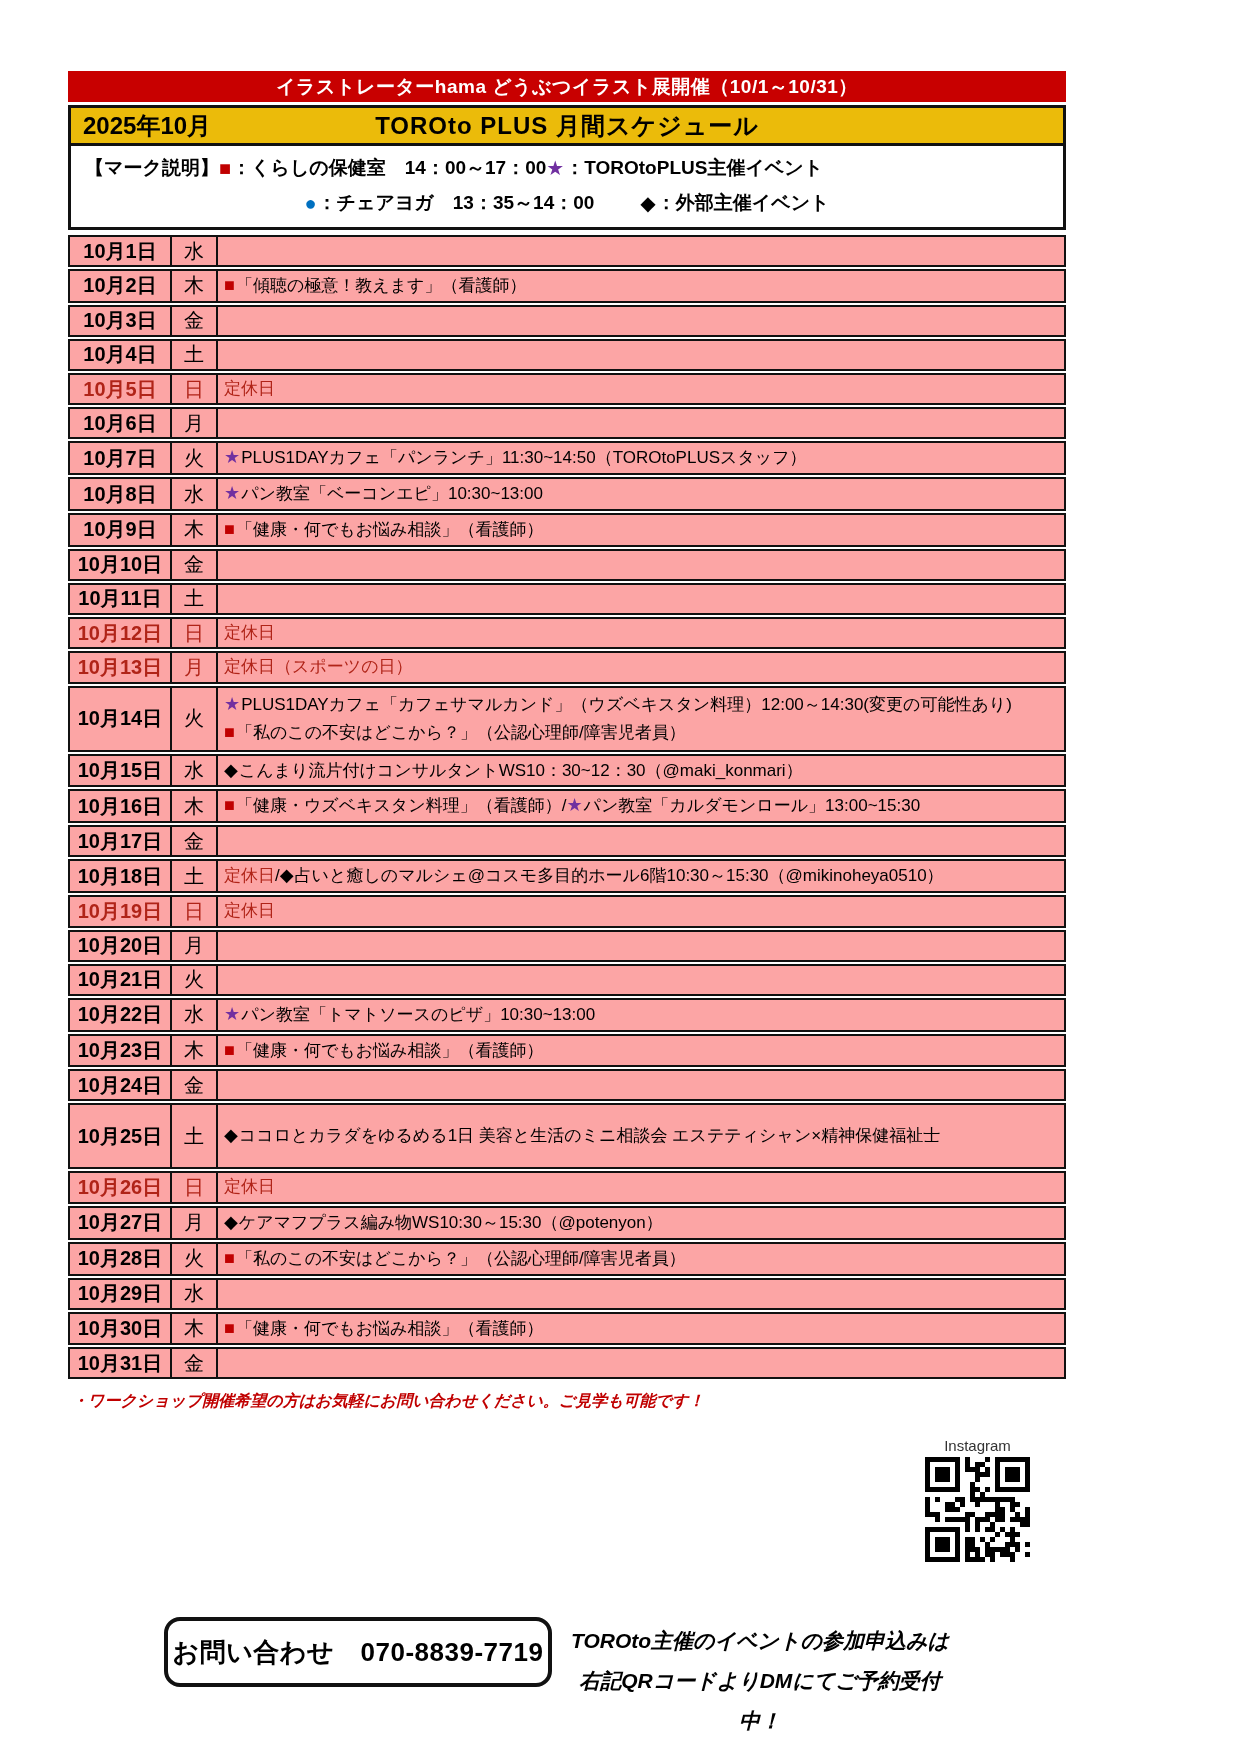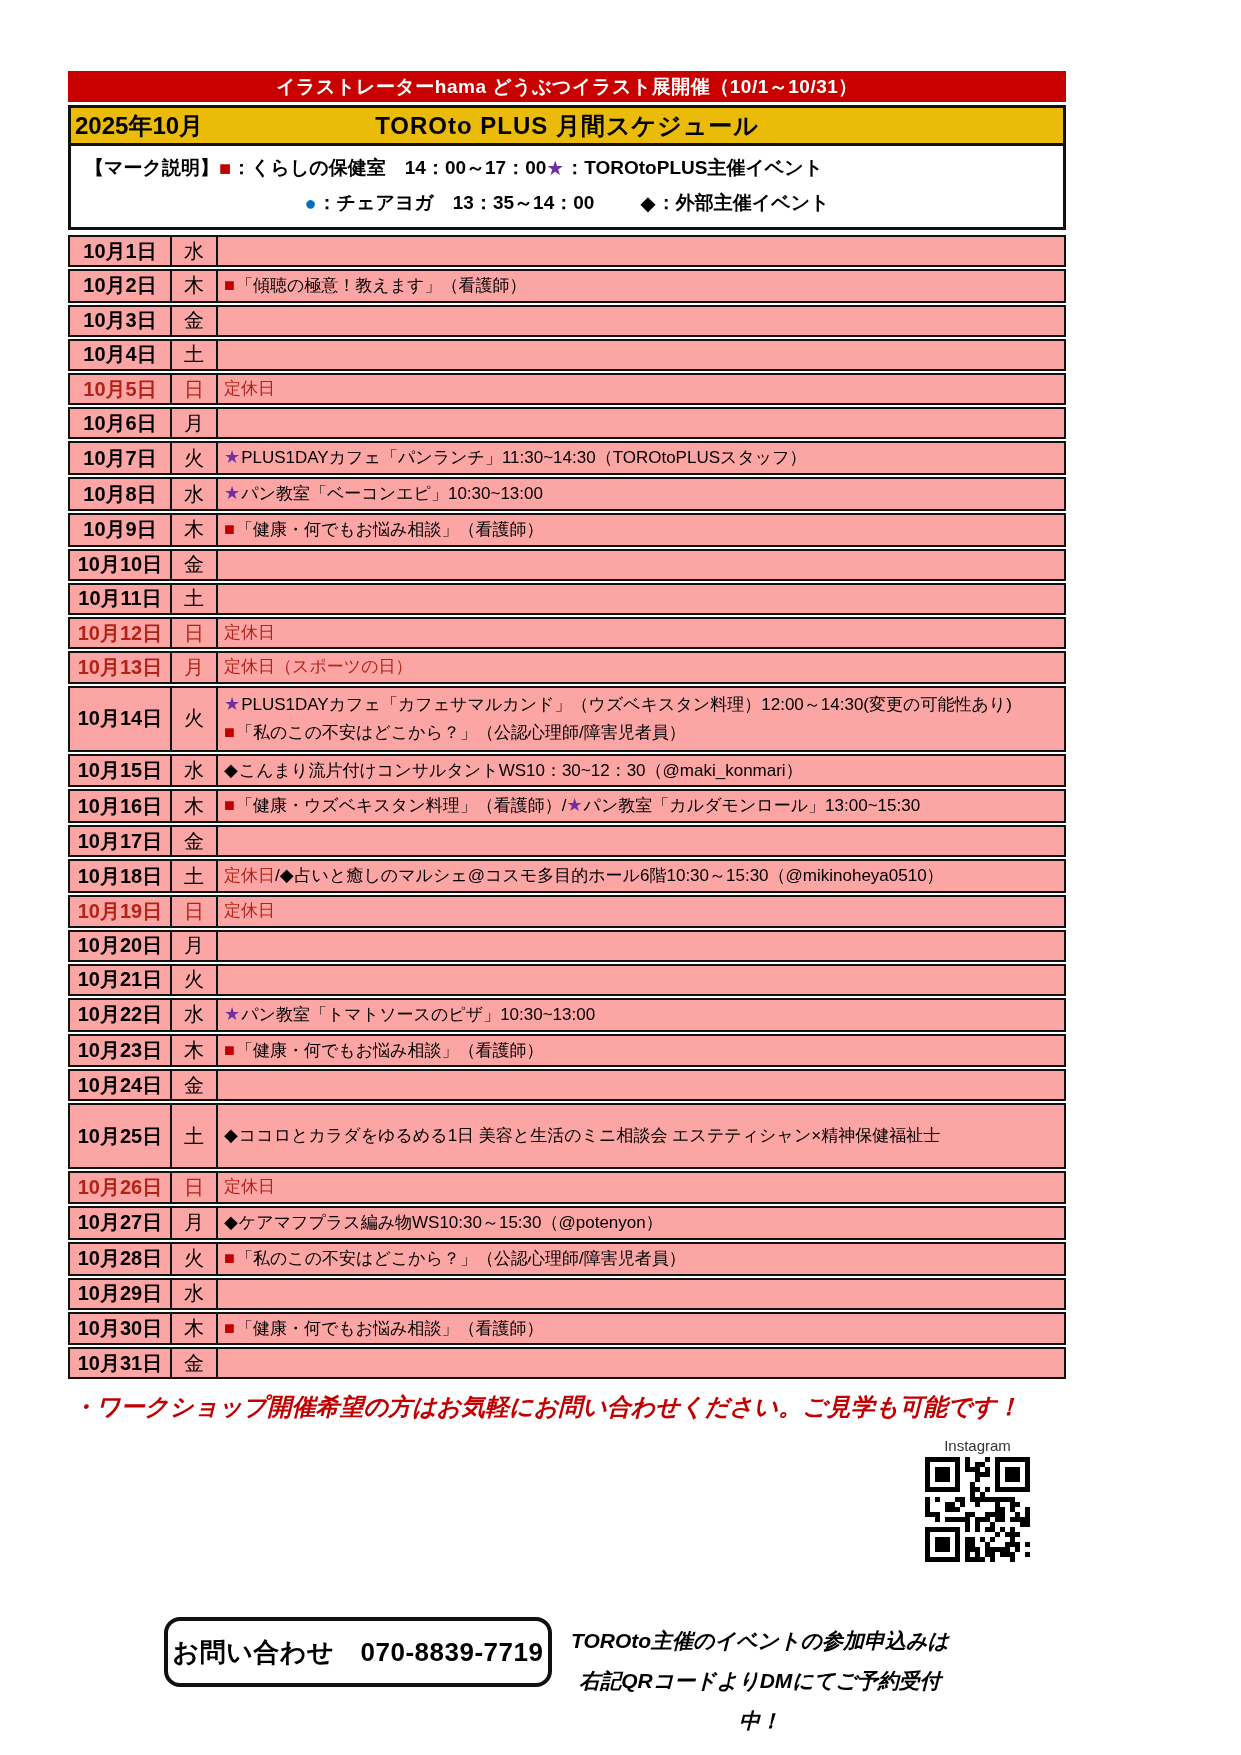--- a/index.html
+++ b/index.html
@@ -15,21 +15,21 @@
 
   .banner {
     height: 31px; background:#C80000; color:#fff;
     display:flex; align-items:center; justify-content:center;
     font-size:19px; font-weight:bold; letter-spacing:0.5px;
   }
   .title-bar {
     margin-top:3px; background:#EBBB0A; border:3px solid #111;
     height:41px; display:flex; align-items:center; position:relative;
   }
-  .month { position:absolute; left:4px; font-size:24px; font-weight:bold; }
+  .month { position:absolute; left:12px; font-size:24px; font-weight:bold; }
   .sched-title { width:100%; text-align:center; font-size:24px; font-weight:bold; letter-spacing:1px; }
   .hours {
     border:3px solid #111; border-top:none; height:37px;
     display:flex; align-items:center; justify-content:center;
     font-size:22px; font-weight:bold; letter-spacing:1px;
   }
   .legend { border:3px solid #111; border-top:none; padding:9px 10px 11px; font-weight:bold; font-size:19px; }
   .legend-line1 { display:flex; align-items:center; padding-left:4px; }
   .legend-line2 { display:flex; align-items:center; justify-content:center; gap:46px; margin-top:9px; }
   .legend-item { display:inline-flex; align-items:center; }
@@ -54,21 +54,21 @@
   }
   .cal-line { line-height:1.55; }
   .cal-line .marker { font-size:18px; }
   .cal-line.indent { padding-left:420px; }
   .holiday .cal-date, .holiday .cal-wd { color:#B02418; }
   .seg-red { color:#B02418; }
 
   .footer { position:relative; height:360px; }
   .note {
     position:absolute; top:10px; left:4px;
-    color:#C00000; font-weight:bold; font-style:italic; font-size:24px;
+    color:#C00000; font-weight:bold; font-style:italic; font-size:16px;
   }
   .ig-label { position:absolute; top:56px; left:857px; width:105px; text-align:center; font-size:15px; color:#333; }
   .qr { position:absolute; top:76px; left:857px; width:105px; height:105px; }
   .contact-box {
     position:absolute; top:236px; left:96px; width:388px; height:70px;
     border:4px solid #111; border-radius:16px;
     display:flex; align-items:center; justify-content:center;
     font-size:26px; font-weight:bold; letter-spacing:0.5px;
   }
   .signup {
@@ -147,21 +147,21 @@
       </div>
       <div class="cal-row">
         <div class="cal-date">10月6日</div>
         <div class="cal-wd">月</div>
         <div class="cal-content"></div>
       </div>
       <div class="cal-row">
         <div class="cal-date">10月7日</div>
         <div class="cal-wd">火</div>
         <div class="cal-content">
-          <div class="cal-line"><span class="marker" style="color: rgb(112, 48, 160);">★</span><span>PLUS1DAYカフェ「パンランチ」11:30~14:30（TOROtoPLUSスタッフ）</span></div>
+          <div class="cal-line"><span class="marker" style="color: rgb(112, 48, 160);">★</span><span>PLUS1DAYカフェ「パンランチ」11:30~14:50（TOROtoPLUSスタッフ）</span></div>
         </div>
       </div>
       <div class="cal-row">
         <div class="cal-date">10月8日</div>
         <div class="cal-wd">水</div>
         <div class="cal-content">
           <div class="cal-line"><span class="marker" style="color: rgb(112, 48, 160);">★</span><span>パン教室「ベーコンエピ」10:30~13:00</span></div>
         </div>
       </div>
       <div class="cal-row">

